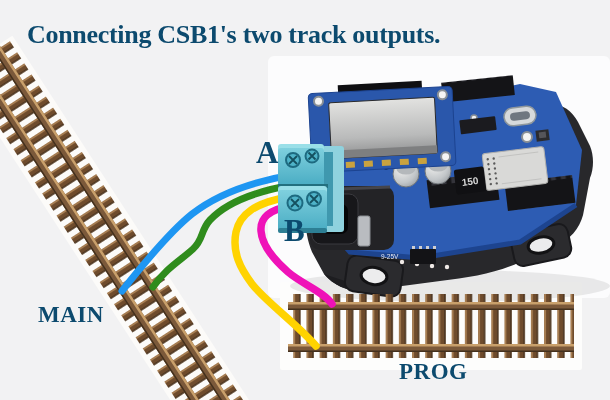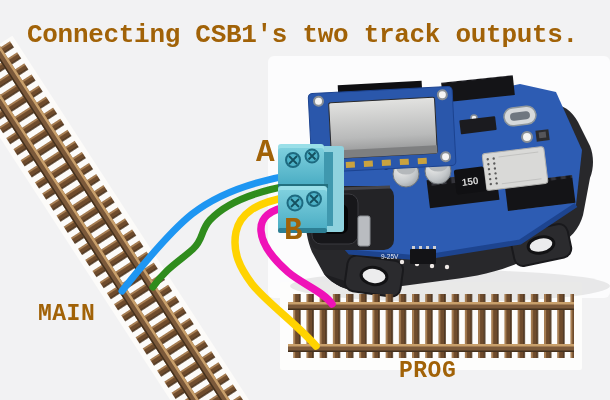--- a/index.html
+++ b/index.html
@@ -3,22 +3,22 @@
 <meta charset="utf-8">
 <style>
   html,body{margin:0;padding:0;background:#e9e9ea;}
   .stage{
     position:relative;width:610px;height:400px;overflow:hidden;
     background:#f2f2f3;
     font-family:"Liberation Sans",sans-serif;
   }
   .stage svg{position:absolute;left:0;top:0;}
   .lbl{
-    position:absolute;color:#a16207;font-weight:800;line-height:1;
-    font-family:Liberation Mono, monospace;white-space:nowrap;
+    position:absolute;color:#0c4a6e;font-weight:800;line-height:1;
+    font-family:Liberation Serif, serif;white-space:nowrap;
   }
   .title{
     left:27px;top:22px;font-size:26px;font-weight:800;letter-spacing:-0.3px;
   }
   .term-lbl{font-size:31px;}
   .lbl-a{left:256px;top:137px;}
   .lbl-b{left:284px;top:215px;}
   .track-lbl{font-size:23px;letter-spacing:0.5px;}
   .lbl-main{left:38px;top:303px;}
   .lbl-prog{left:399px;top:360px;}

